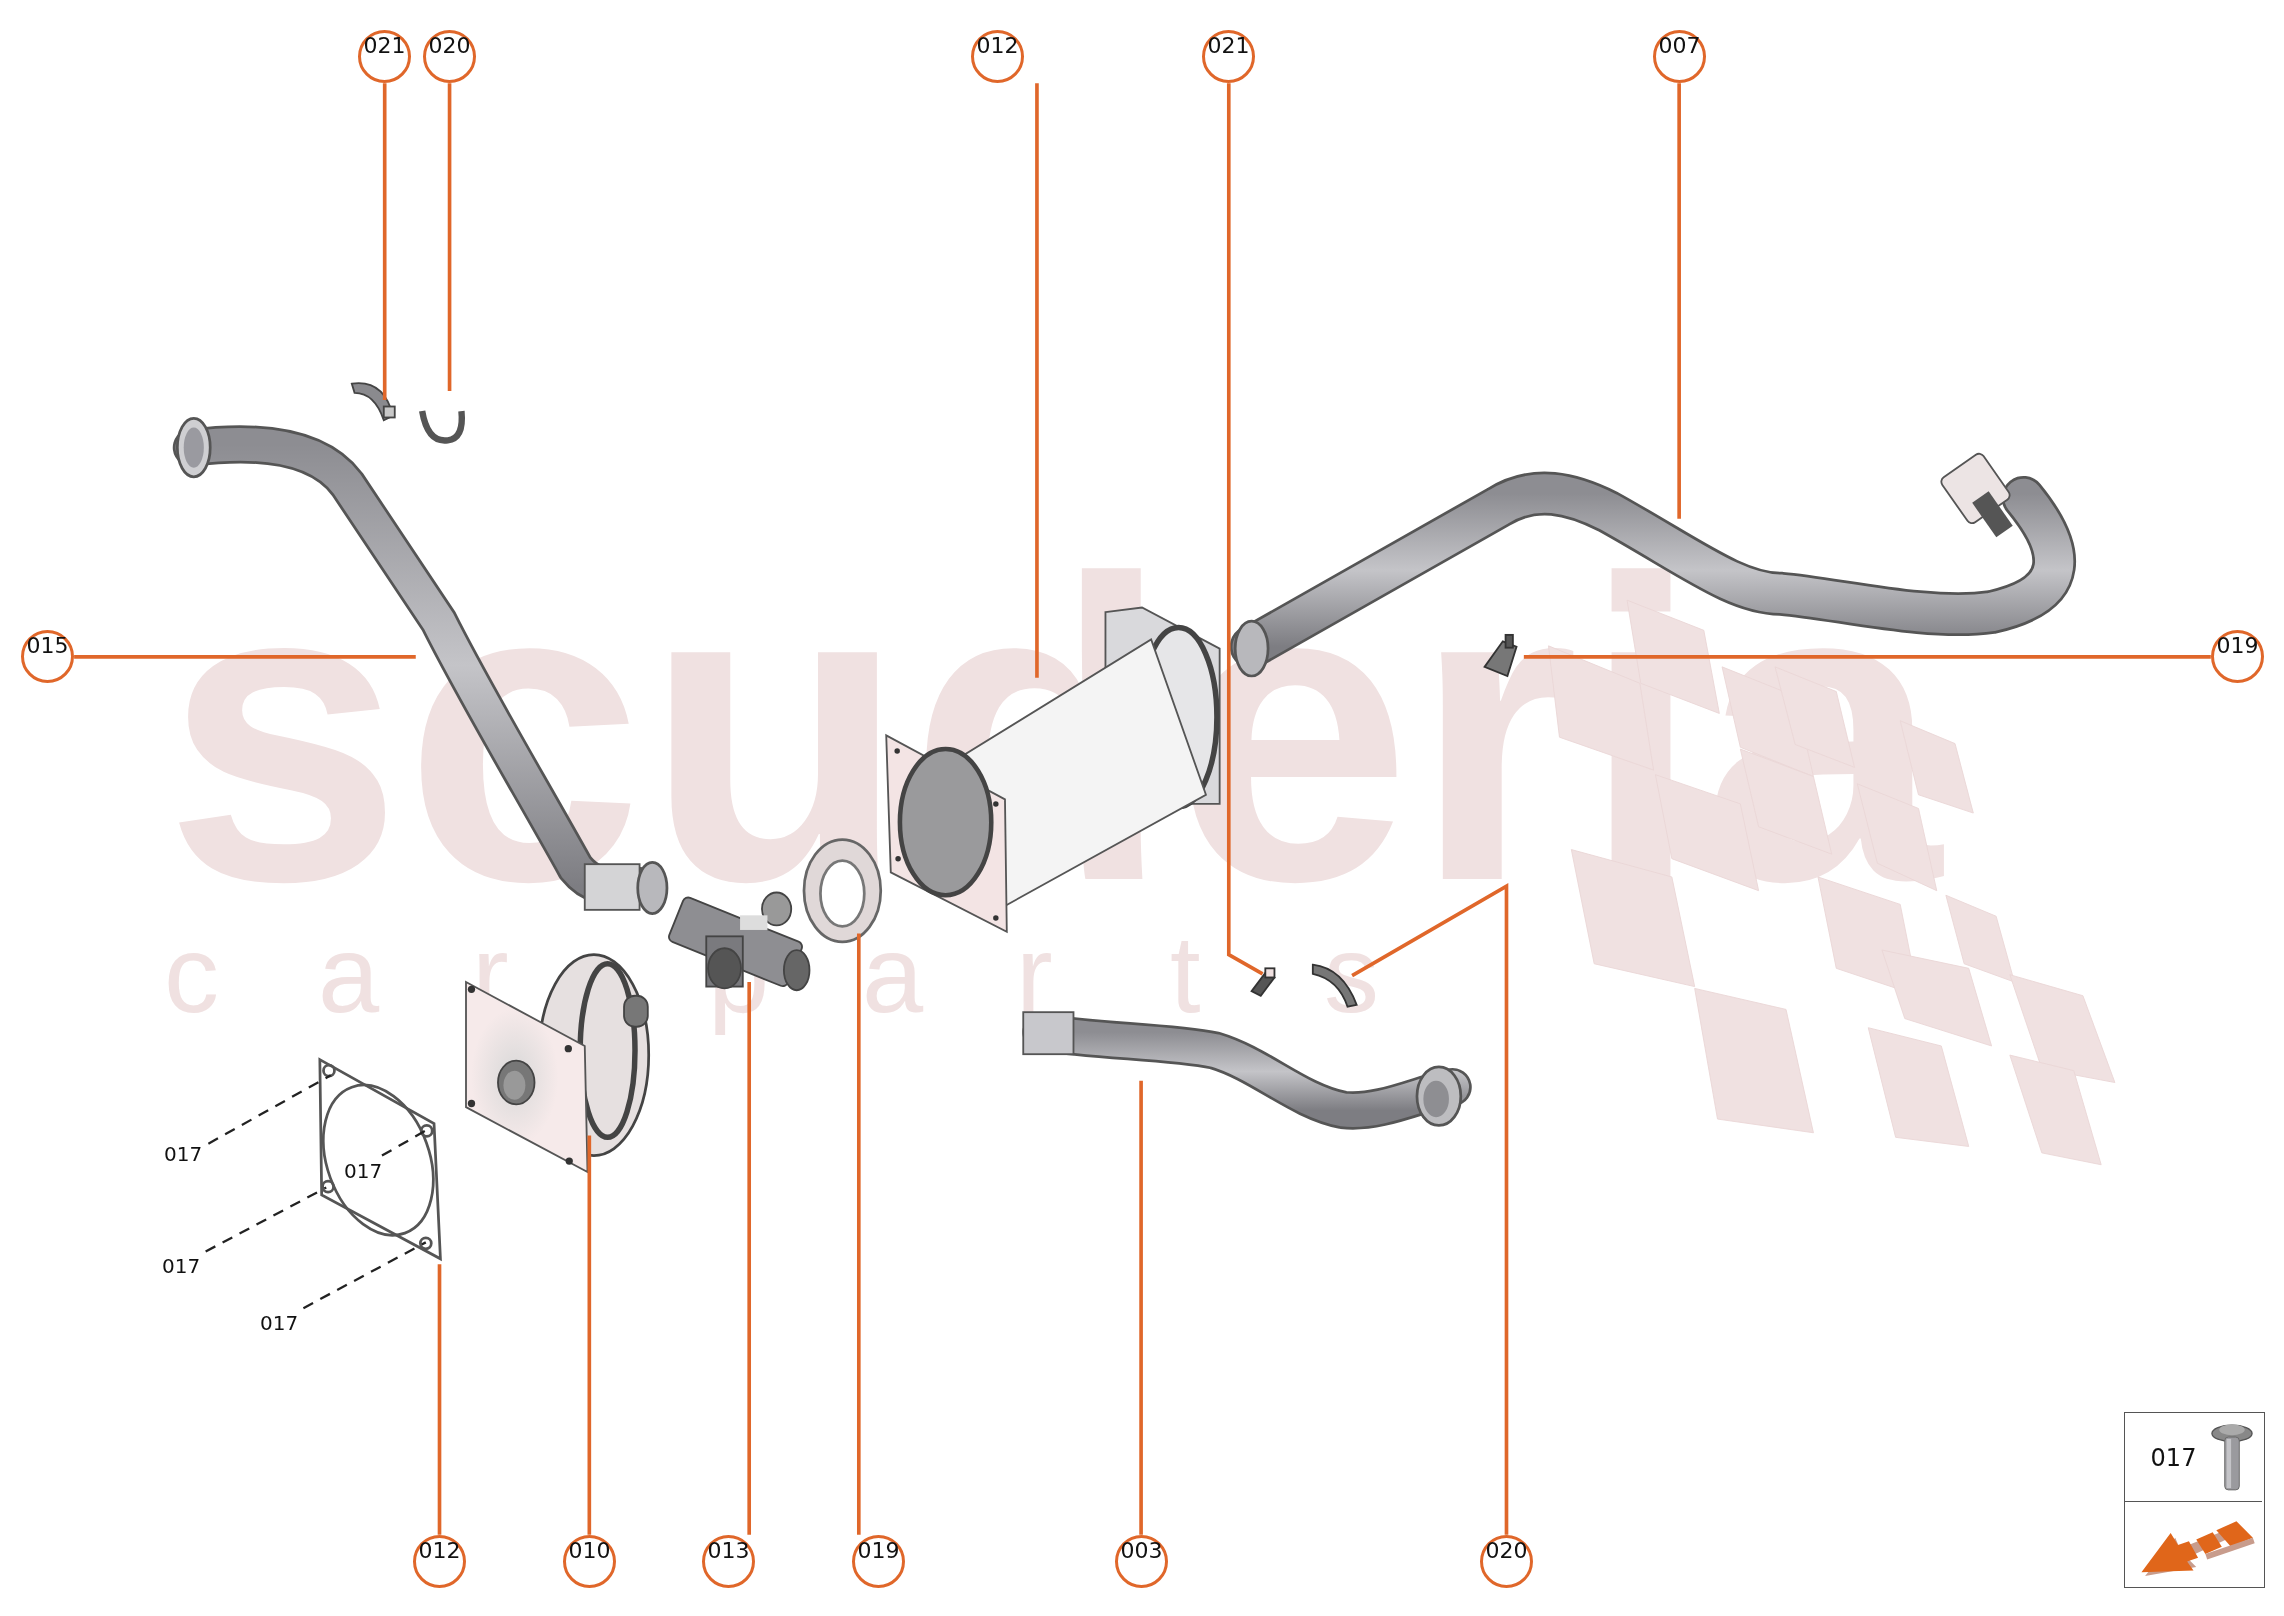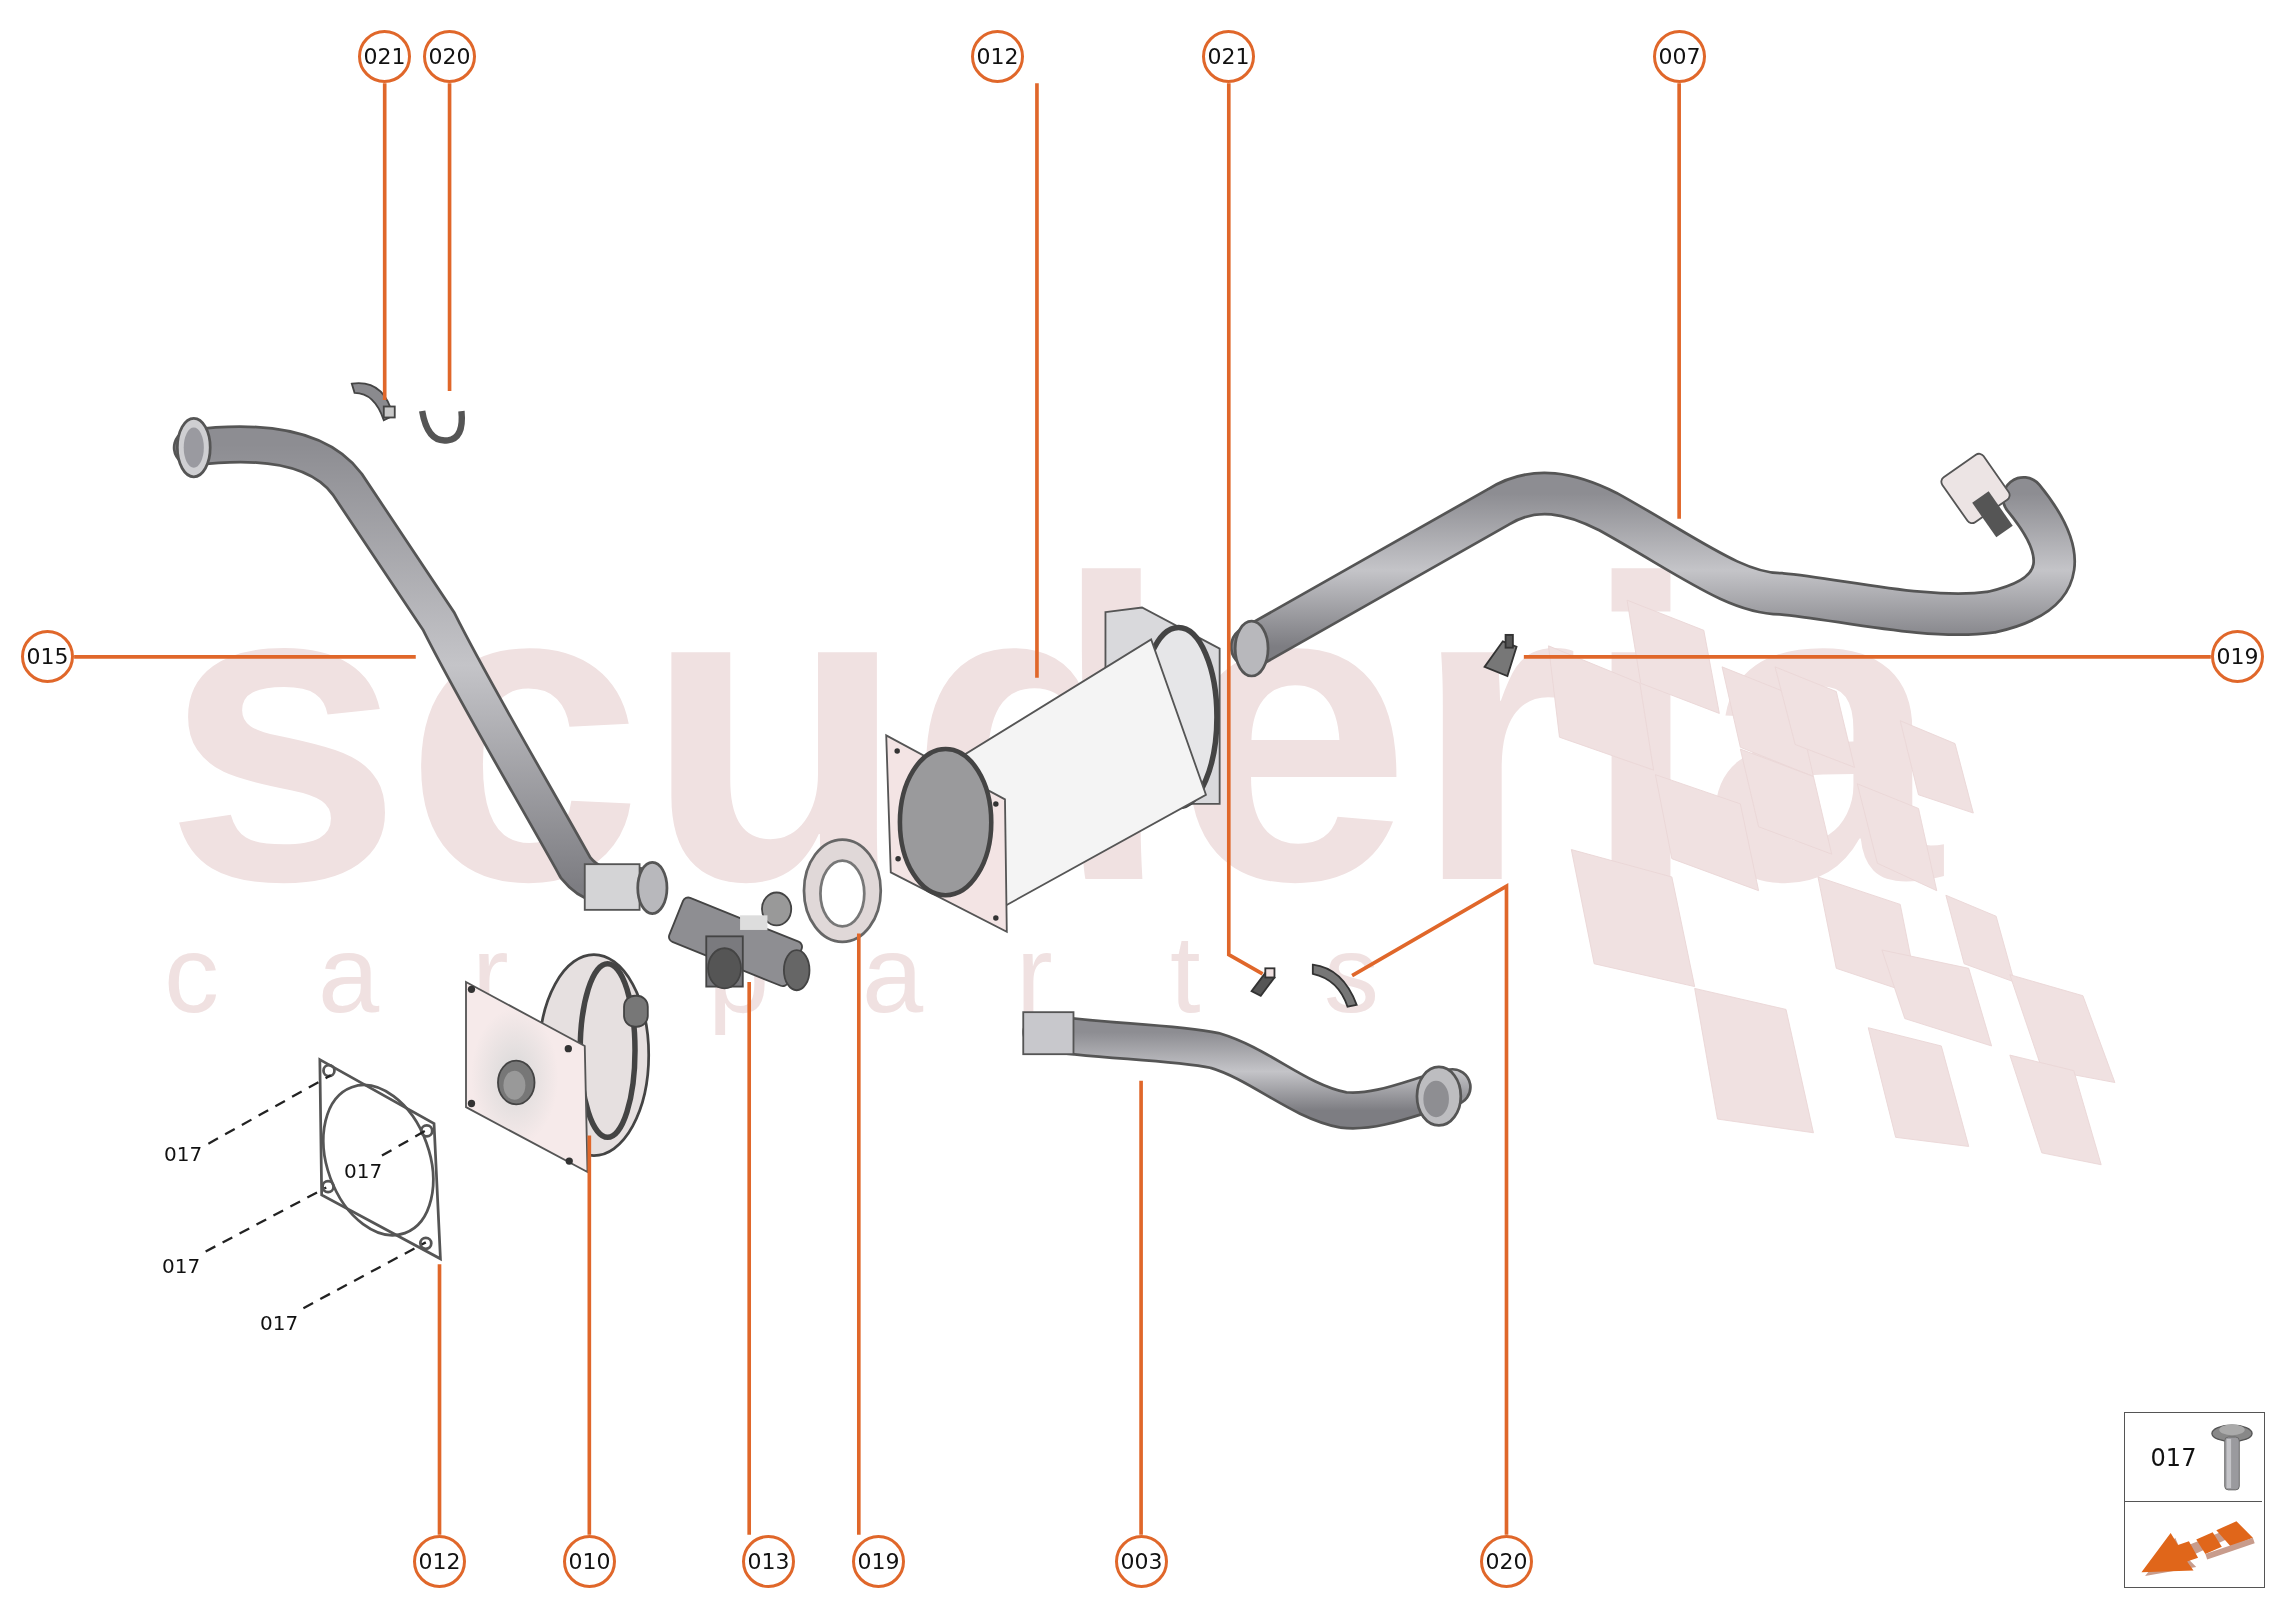--- a/index.html
+++ b/index.html
@@ -2,21 +2,21 @@
 <html style="font-size:14.6px"><head>
 <meta charset="utf-8">
 <style>
   html,body{margin:0;padding:0;background:#ffffff;}
   body{width:2284px;height:1616px;position:relative;overflow:hidden;font-family:"DejaVu Sans","Liberation Sans",sans-serif;}
   #canvas{position:absolute;left:0;top:0;width:2284px;height:1616px;}
   .wm{position:absolute;color:#f0e1e1;font-family:"Liberation Sans","DejaVu Sans",sans-serif;font-weight:bold;pointer-events:none;}
   .wm-main{left:164px;top:548px;font-size:429px;line-height:365px;letter-spacing:1.8px;}
   .wm-sub{left:164px;top:923px;font-size:110px;line-height:101px;letter-spacing:0;font-weight:normal;}
   .wm-sub span{display:inline-block;width:154px;}
-  .callout{position:absolute;width:53px;height:53px;border:3.7px solid #e0672a;border-radius:50%;background:#fff;display:flex;align-items:center;justify-content:center;font-size:22px;color:#111;box-sizing:border-box;}
+  .callout{position:absolute;width:53px;height:53px;border:3.7px solid #e0672a;border-radius:50%;background:#fff;display:flex;align-items:flex-start;justify-content:center;font-size:22px;color:#111;box-sizing:border-box;}
   .lbl017{position:absolute;font-size:20px;color:#111;}
   .legend{position:absolute;left:2124px;top:1412px;width:141px;height:176px;border:1.8px solid #555;box-sizing:border-box;background:#fff;}
   .legend .top{position:absolute;left:0;top:0;width:137px;height:88px;border-bottom:1.8px solid #555;}
   .legend .code{position:absolute;left:25.6px;top:31px;font-size:24px;color:#111;}
 </style>
 </head>
 <body>
 
 <div id="canvas">
 
@@ -196,21 +196,21 @@
     </div>
   <div class="callout" style="left:2211px;top:630px">
       <span>019</span>
     </div>
   <div class="callout" style="left:413px;top:1535px">
       <span>012</span>
     </div>
   <div class="callout" style="left:563px;top:1535px">
       <span>010</span>
     </div>
-  <div class="callout" style="left:742px;top:1535px">
+  <div class="callout" style="left:702px;top:1535px">
       <span>013</span>
     </div>
   <div class="callout" style="left:852px;top:1535px">
       <span>019</span>
     </div>
   <div class="callout" style="left:1115px;top:1535px">
       <span>003</span>
     </div>
   <div class="callout" style="left:1480px;top:1535px">
       <span>020</span>

